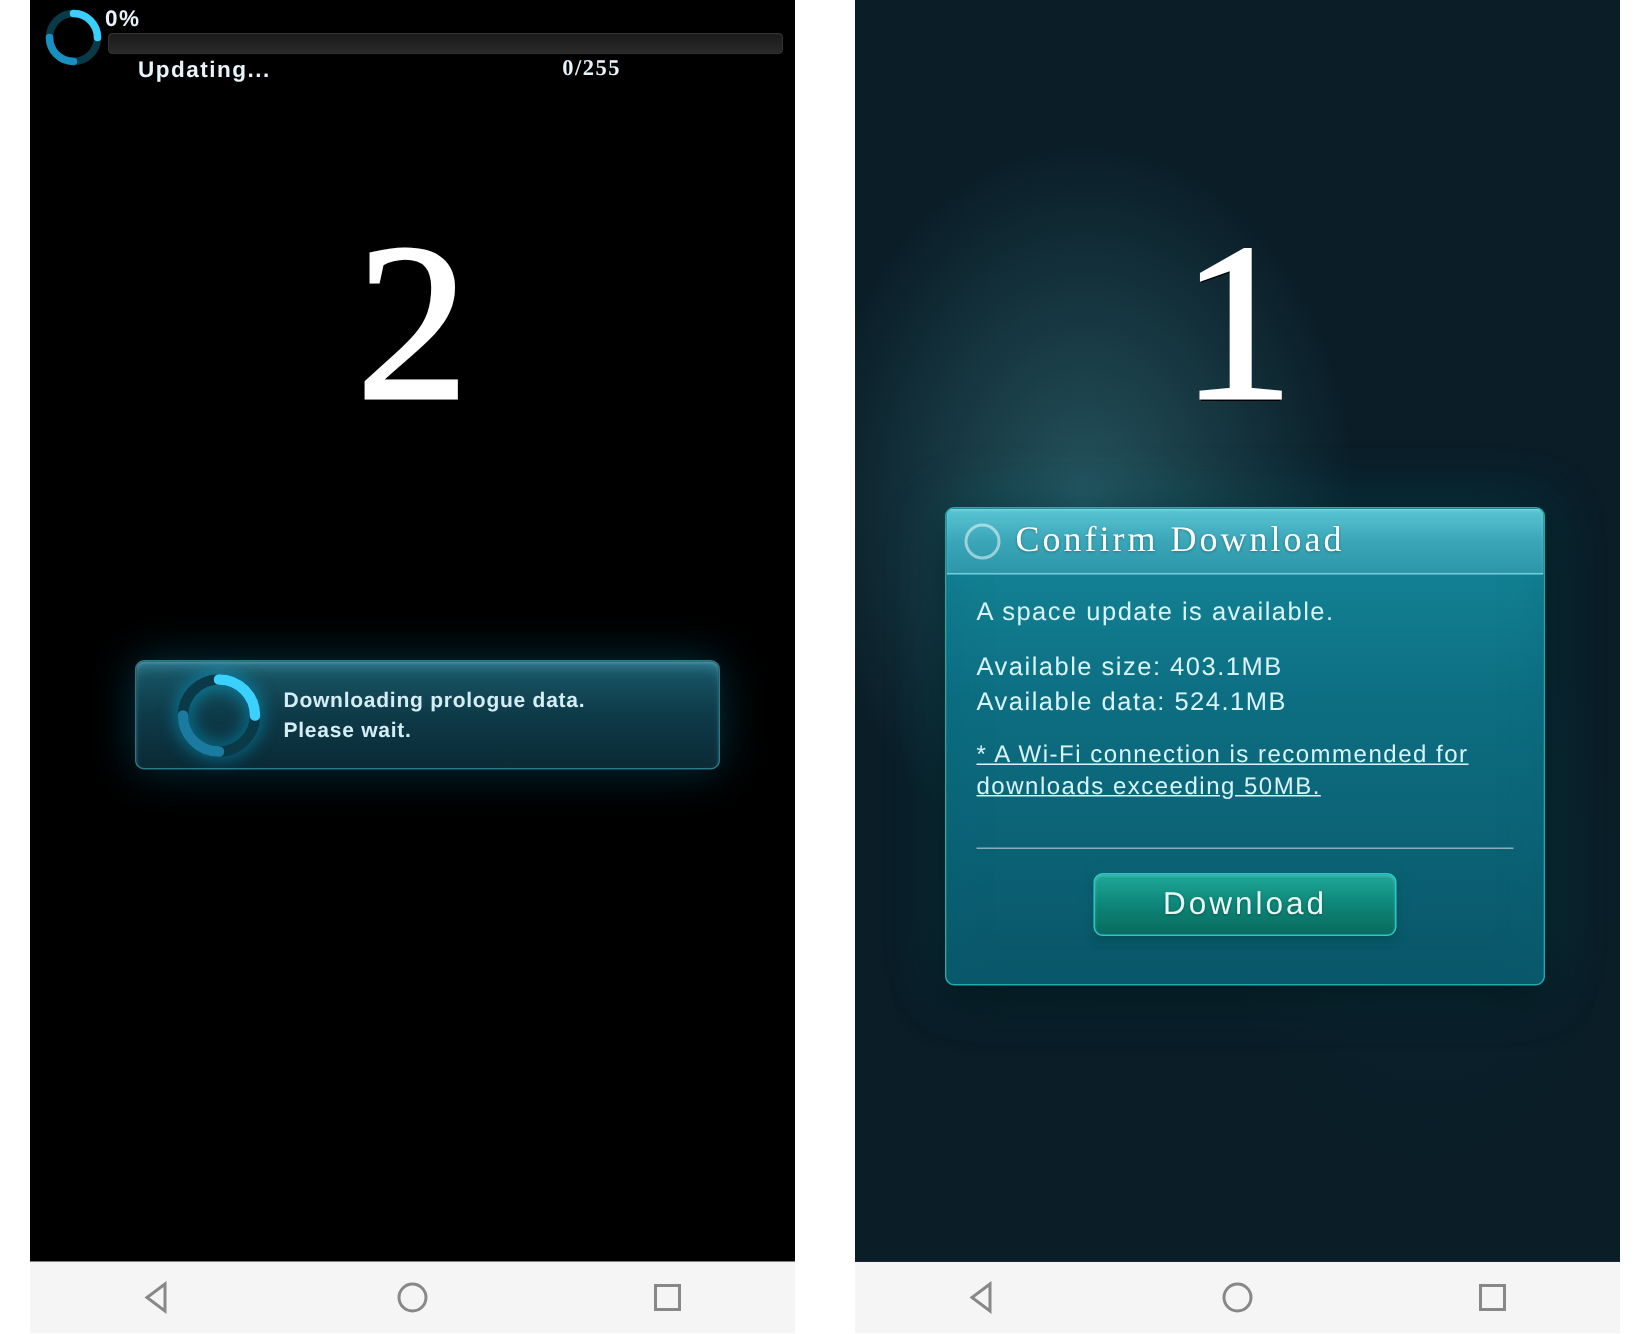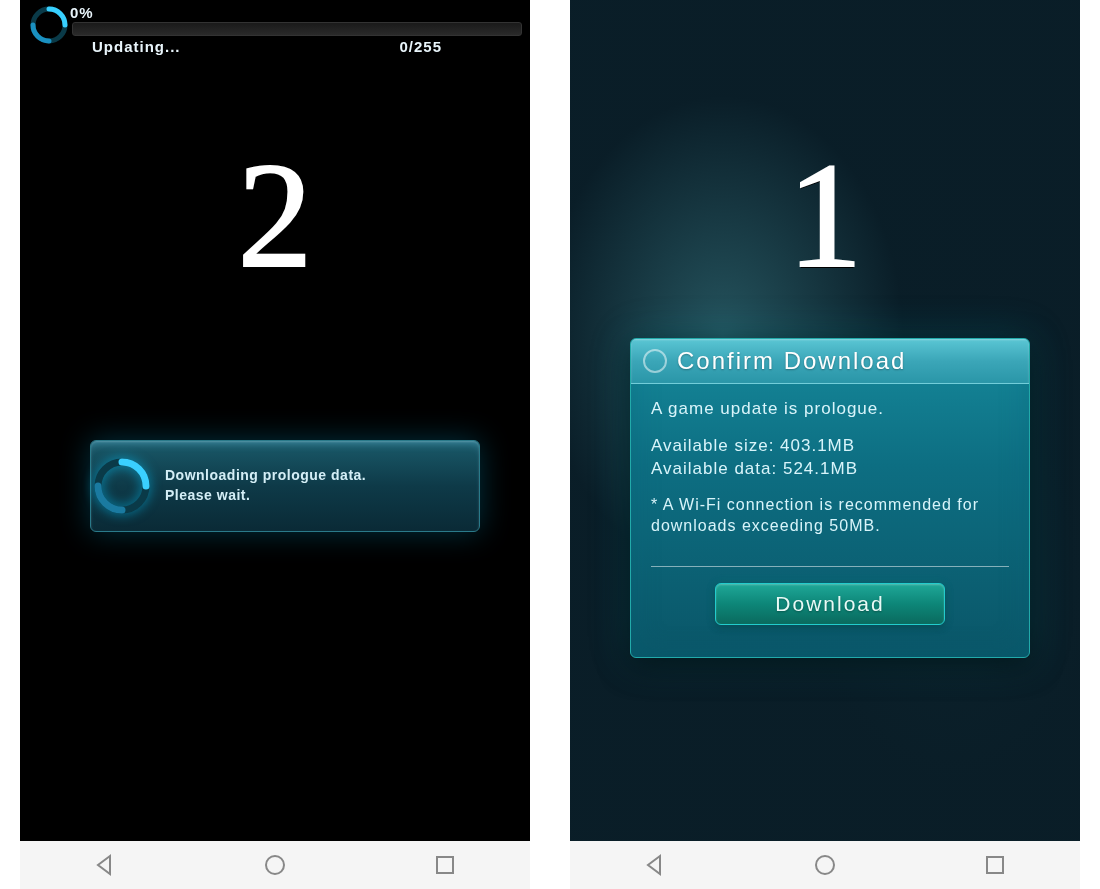--- a/index.html
+++ b/index.html
@@ -87,49 +87,49 @@
       display: flex;
       justify-content: space-between;
       color: #e8f4fa;
       font-family: 'Eurostile', 'Arial', sans-serif;
       font-stretch: expanded;
       font-size: 15px;
       font-weight: bold;
       letter-spacing: 1px;
       text-align: right;
     }
-    .updating-count { margin-right: 80px; }
+    .updating-count { margin-right: 108px; font-family: Liberation Serif, serif; }
 
     .big-number {
       position: absolute;
       top: 140px;
       left: 0; right: 0;
       text-align: center;
       font-family: 'Didot', 'Bodoni MT', 'Times New Roman', serif;
       font-size: 150px;
       color: #fff;
       -webkit-text-stroke: 2px #fff;
       text-shadow: 0 2px 0 #000;
       font-weight: normal;
       line-height: 1;
     }
 
     .download-banner {
       position: absolute;
       top: 440px;
       left: 70px;
       right: 50px;
-      height: 92px;
+      height: 73px;
       background: linear-gradient(180deg, #1a5a6a 0%, #0e3a48 50%, #0a2a36 100%);
       border: 1px solid #2a7a8a;
       border-radius: 6px;
       box-shadow: 0 0 30px rgba(0,200,255,0.25), inset 0 1px 2px rgba(255,255,255,0.2);
       display: flex;
       align-items: center;
-      padding: 0;
+      padding: 24px;
     }
     .download-banner::before {
       content:'';
       position:absolute;
       inset:0;
       border-radius:6px;
       box-shadow: inset 0 8px 10px -6px rgba(120,220,255,0.4);
       pointer-events:none;
     }
     .ring-big {
@@ -180,48 +180,48 @@
     .header-ring {
       width: 24px;
       height: 24px;
       border-radius: 50%;
       border: 2px solid rgba(255,255,255,0.5);
       margin-right: 10px;
       flex-shrink: 0;
     }
     .dialog-title {
       color: #fff;
-      font-family: Liberation Sans, sans-serif;
+      font-family: Liberation Serif, serif;
       font-stretch: expanded;
       font-size: 24px;
       letter-spacing: 2px;
       text-shadow: 0 1px 2px rgba(0,0,0,0.3);
     }
     .dialog-body {
       padding: 14px 20px 10px 20px;
       color: #d8f4fa;
       font-family: 'Eurostile', 'Arial', sans-serif;
       font-stretch: expanded;
       letter-spacing: 1px;
       font-size: 17px;
       line-height: 1.35;
     }
     .body-line1 { margin-bottom: 14px; }
     .body-size { }
     .body-space { margin-bottom: 14px; }
-    .body-note { font-size: 16px; line-height: 1.3; }
+    .body-note { font-size: 16px; line-height: 1.3; text-decoration: underline; }
     .divider {
       height: 1px;
       background: rgba(255,255,255,0.5);
       margin: 20px 20px 16px 20px;
     }
     .download-button {
       display: block;
       margin: 16px auto;
-      width: 230px;
+      width: 202px;
       height: 42px;
       background: linear-gradient(180deg, #1fa898 0%, #0d8678 50%, #0a6a5e 100%);
       border: 1px solid #2cc;
       border-radius: 6px;
       color: #e8faf6;
       font-family: 'Eurostile', 'Arial', sans-serif;
       font-stretch: expanded;
       font-size: 21px;
       letter-spacing: 2px;
       cursor: pointer;
@@ -283,21 +283,21 @@
   <div class="screen screen-right">
 
     <div class="big-number">1</div>
 
     <div class="dialog">
       <div class="dialog-header">
         <div class="header-ring"></div>
         <div class="dialog-title">Confirm Download</div>
       </div>
       <div class="dialog-body">
-        <div class="body-line1">A game update is prologue.</div>
+        <div class="body-line1">A space update is available.</div>
         <div class="body-size">Available size: 403.1MB</div>
         <div class="body-space">Available data: 524.1MB</div>
         <div class="body-note">* A Wi-Fi connection is recommended for downloads exceeding 50MB.</div>
       </div>
       <div class="divider"></div>
       <button class="download-button">Download</button>
     </div>
 
   </div>
   <div class="navbar">

